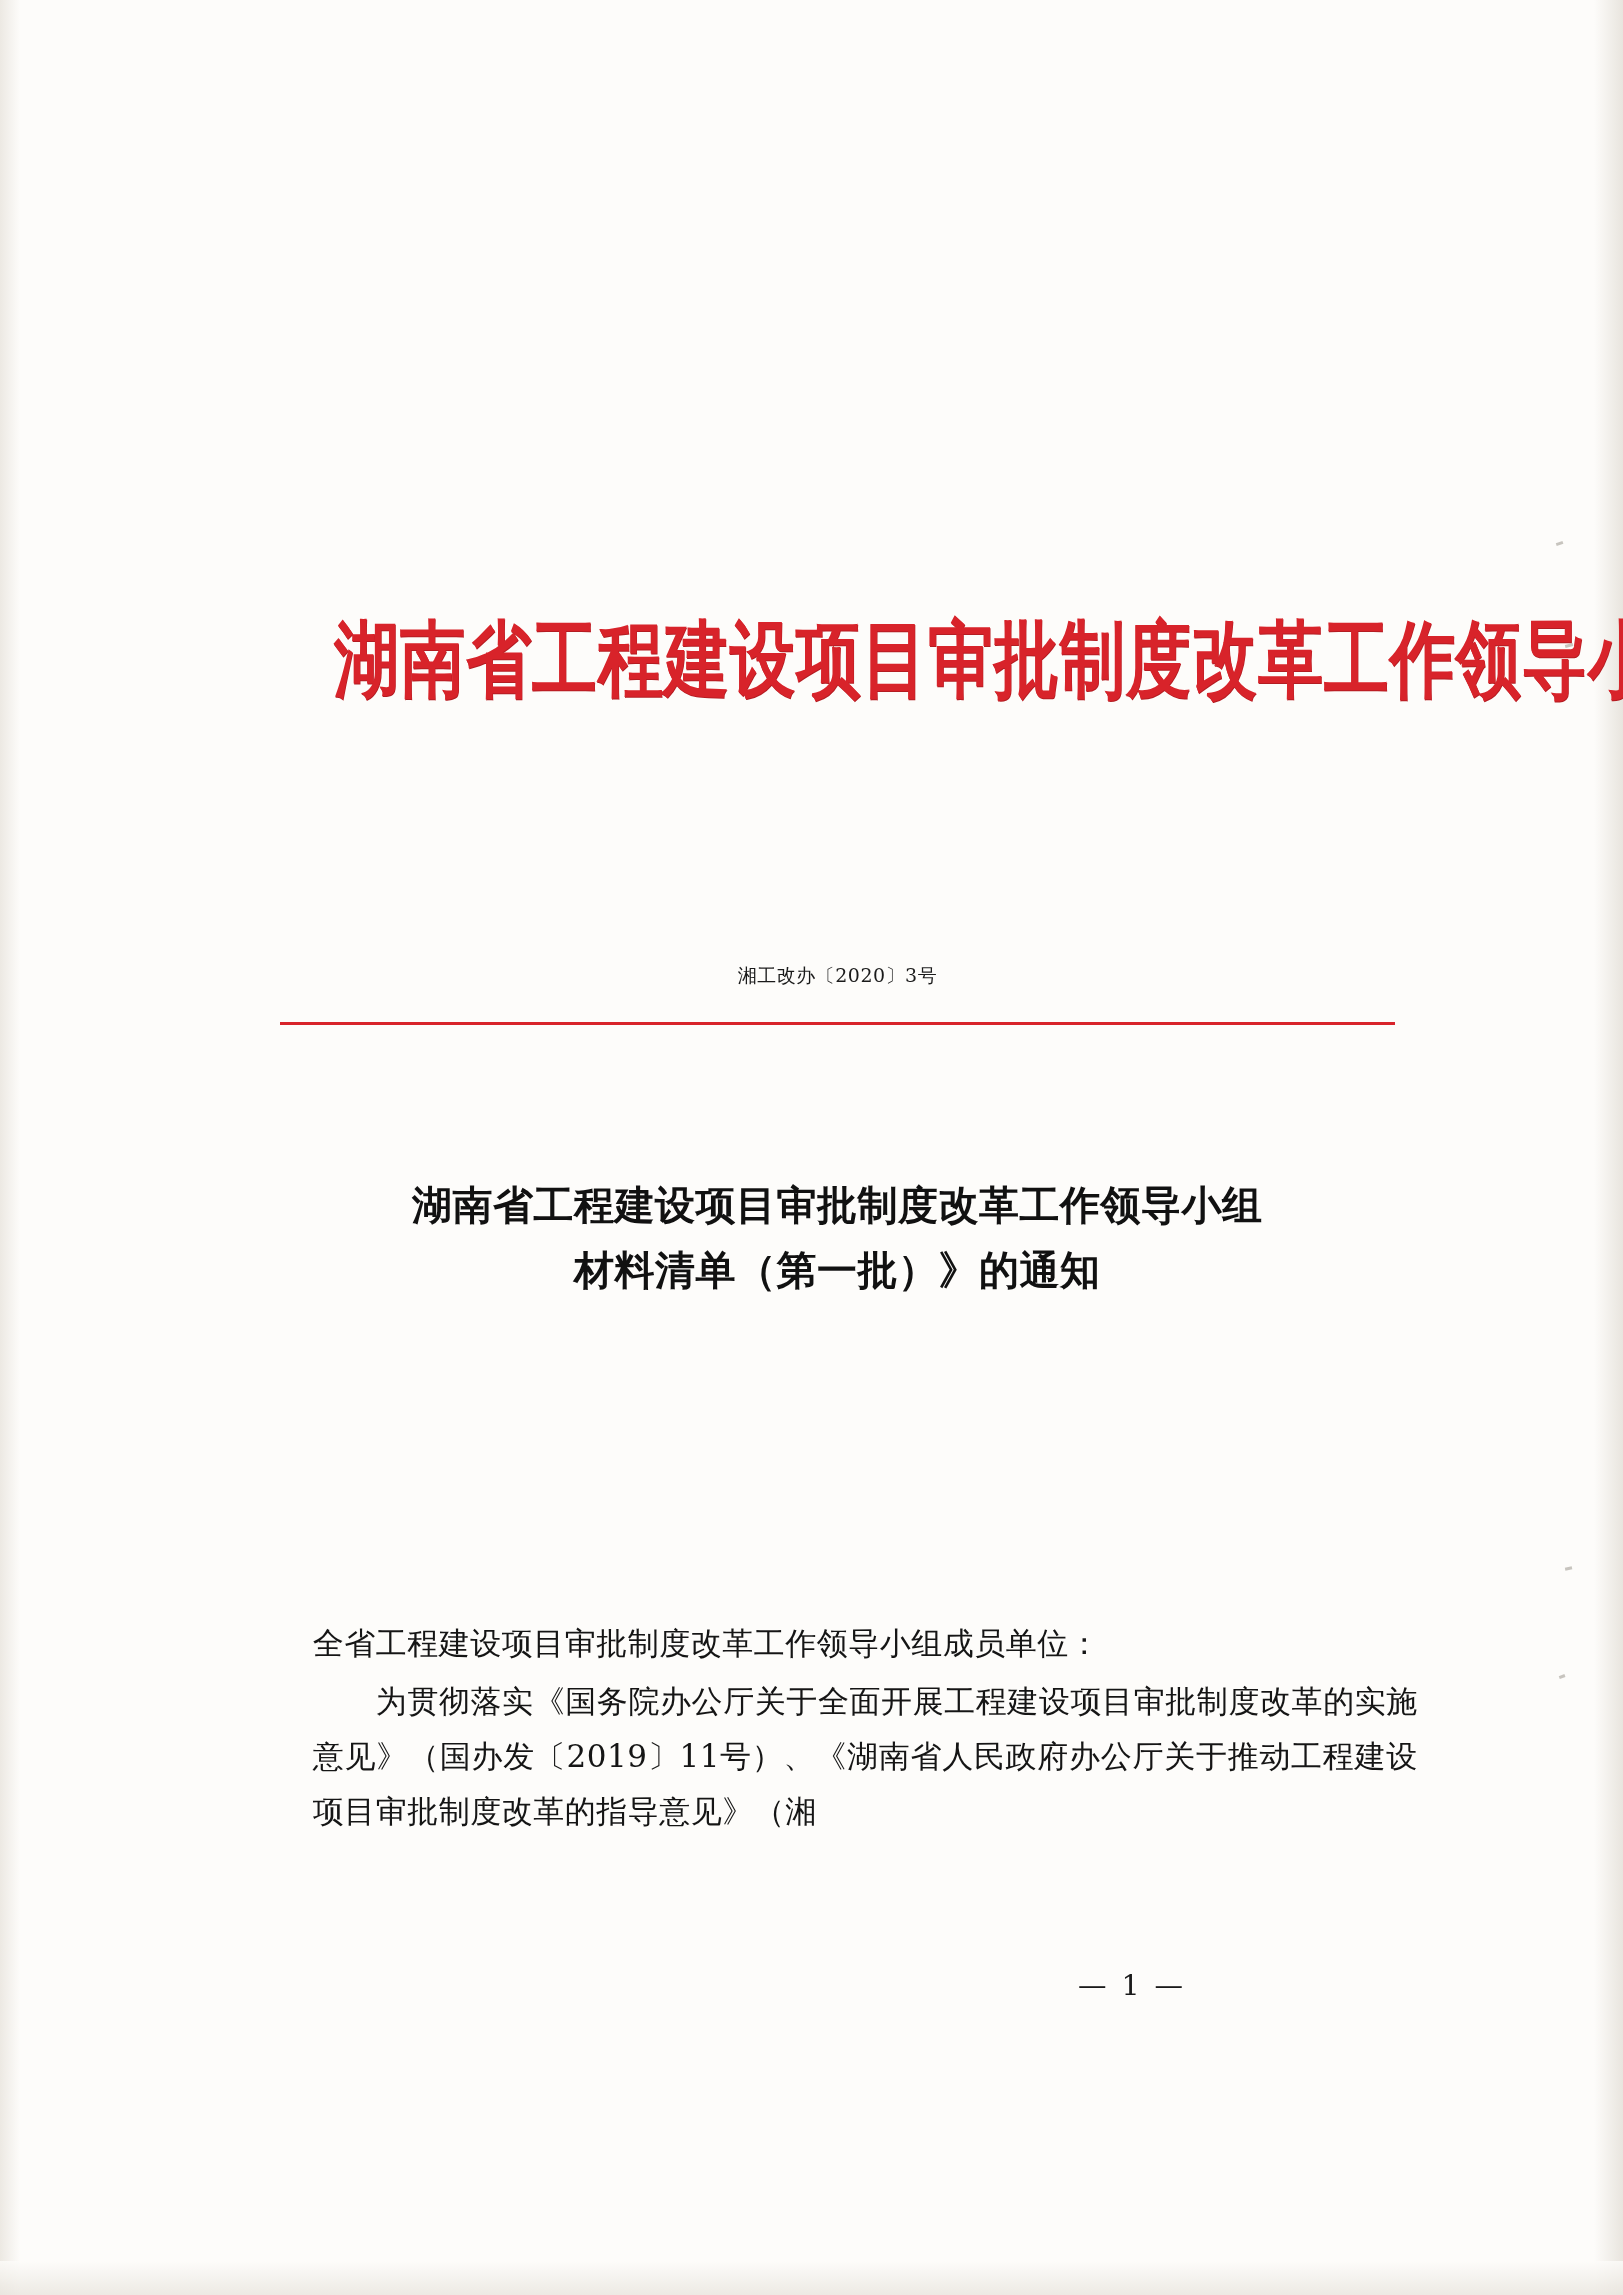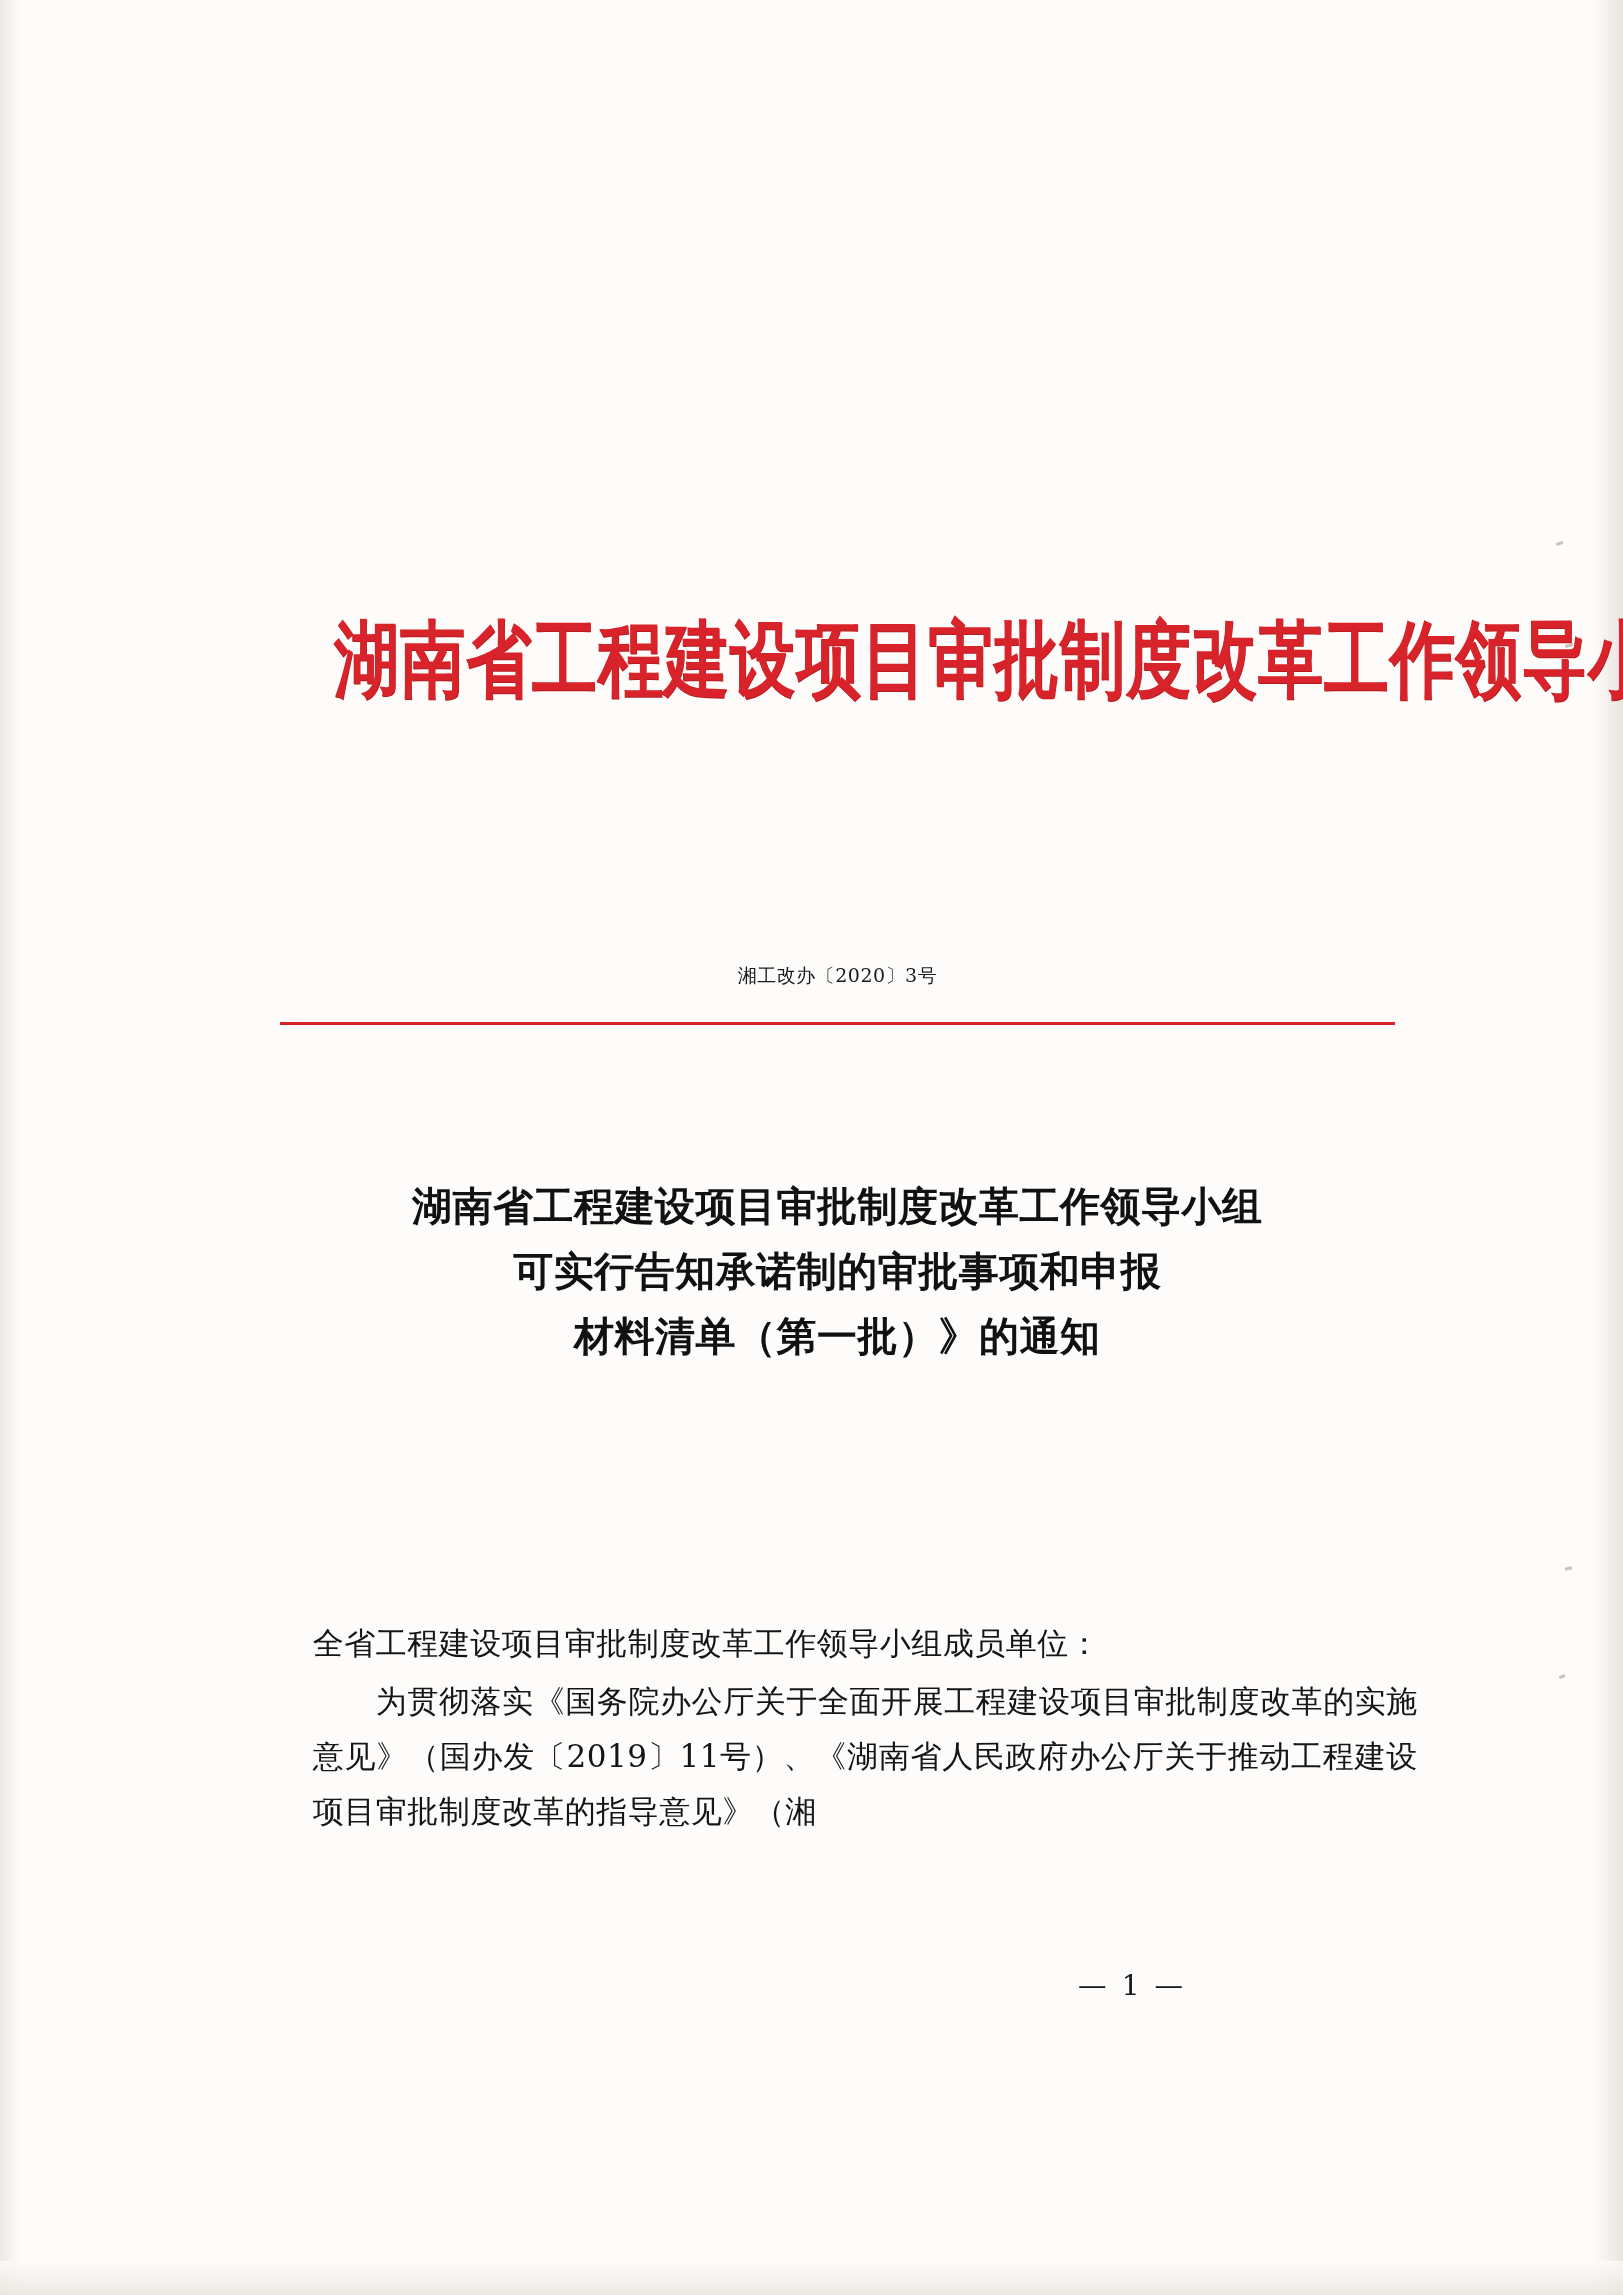--- a/index.html
+++ b/index.html
@@ -89,21 +89,21 @@
     background: #d8232a;
   }
 
   
   .doc-title {
     position: absolute;
     left: 9.8px;
     top: 1174px;
     width: 1105px;
     text-align: center;
-    font-family: Liberation Sans, sans-serif;
+    font-family: Liberation Serif, serif;
     font-weight: bold;
     font-size: 40px;
     line-height: 1.62;
     color: #111111;
     letter-spacing: 0.5px;
   }
   .doc-title .tline { display: block; }
 
   
   .body-block {
@@ -169,21 +169,20 @@
   <div class="content">
 
     <div class="masthead">湖南省工程建设项目审批制度改革工作领导小组办公室</div>
 
     <div class="doc-number">湘工改办〔2020〕3号</div>
 
     <div class="red-rule"></div>
 
     <div class="doc-title">
       <span class="tline">湖南省工程建设项目审批制度改革工作领导小组</span>
-      <span class="tline">可实行告知承诺制的审批事项和申报</span>
       <span class="tline">材料清单（第一批）》的通知</span>
     </div>
 
     <div class="body-block">
       <p>全省工程建设项目审批制度改革工作领导小组成员单位：</p>
       <p class="indent">为贯彻落实《国务院办公厅关于全面开展工程建设项目审批制度改革的实施意见》（国办发〔2019〕11号）、《湖南省人民政府办公厅关于推动工程建设项目审批制度改革的指导意见》（湘</p>
     </div>
 
     <div class="page-footer">
       <span class="pfinner">— 1 —</span>

